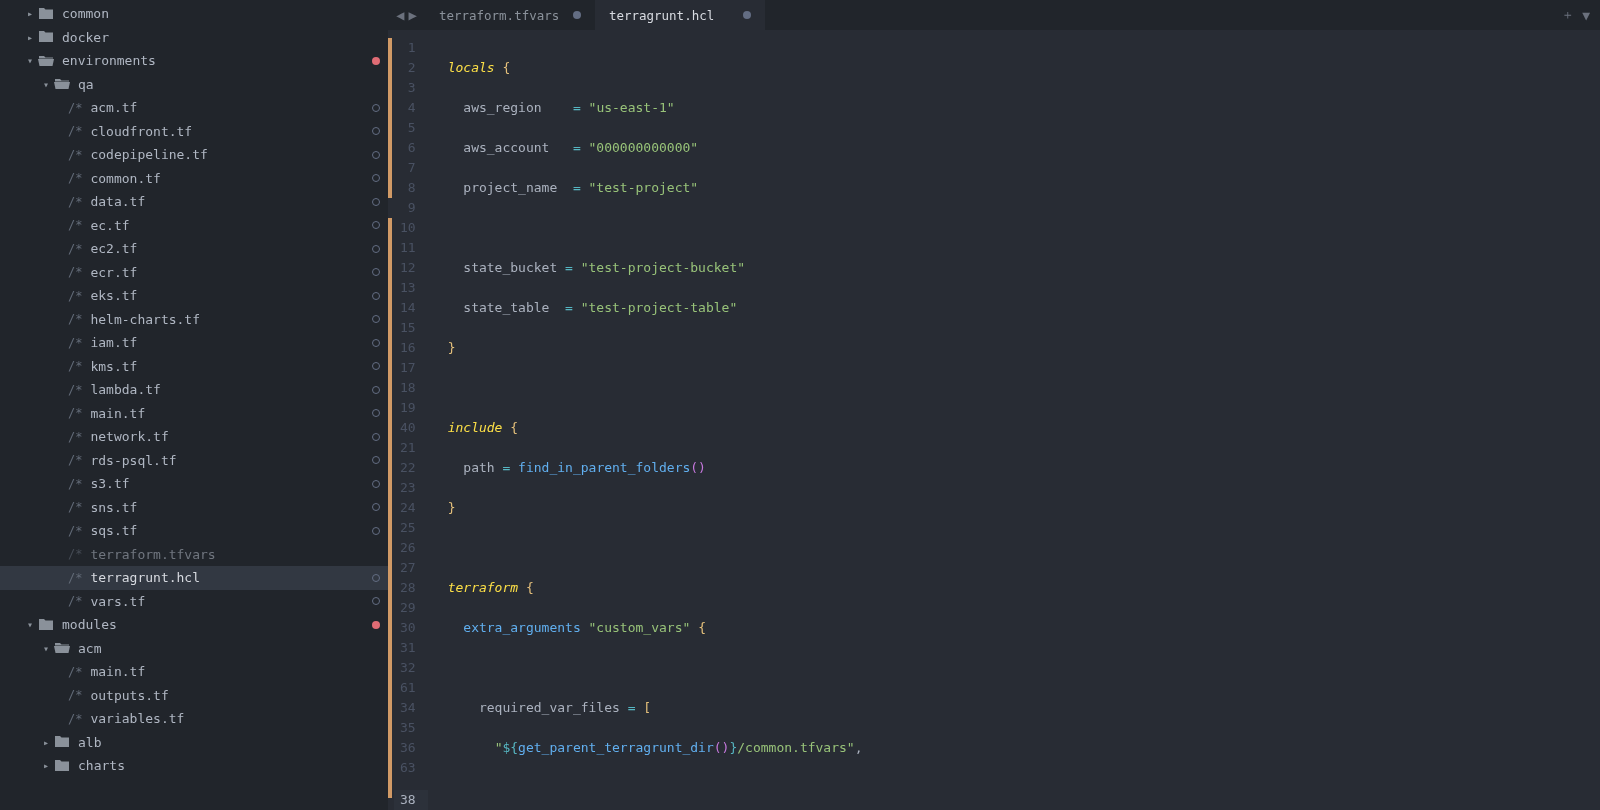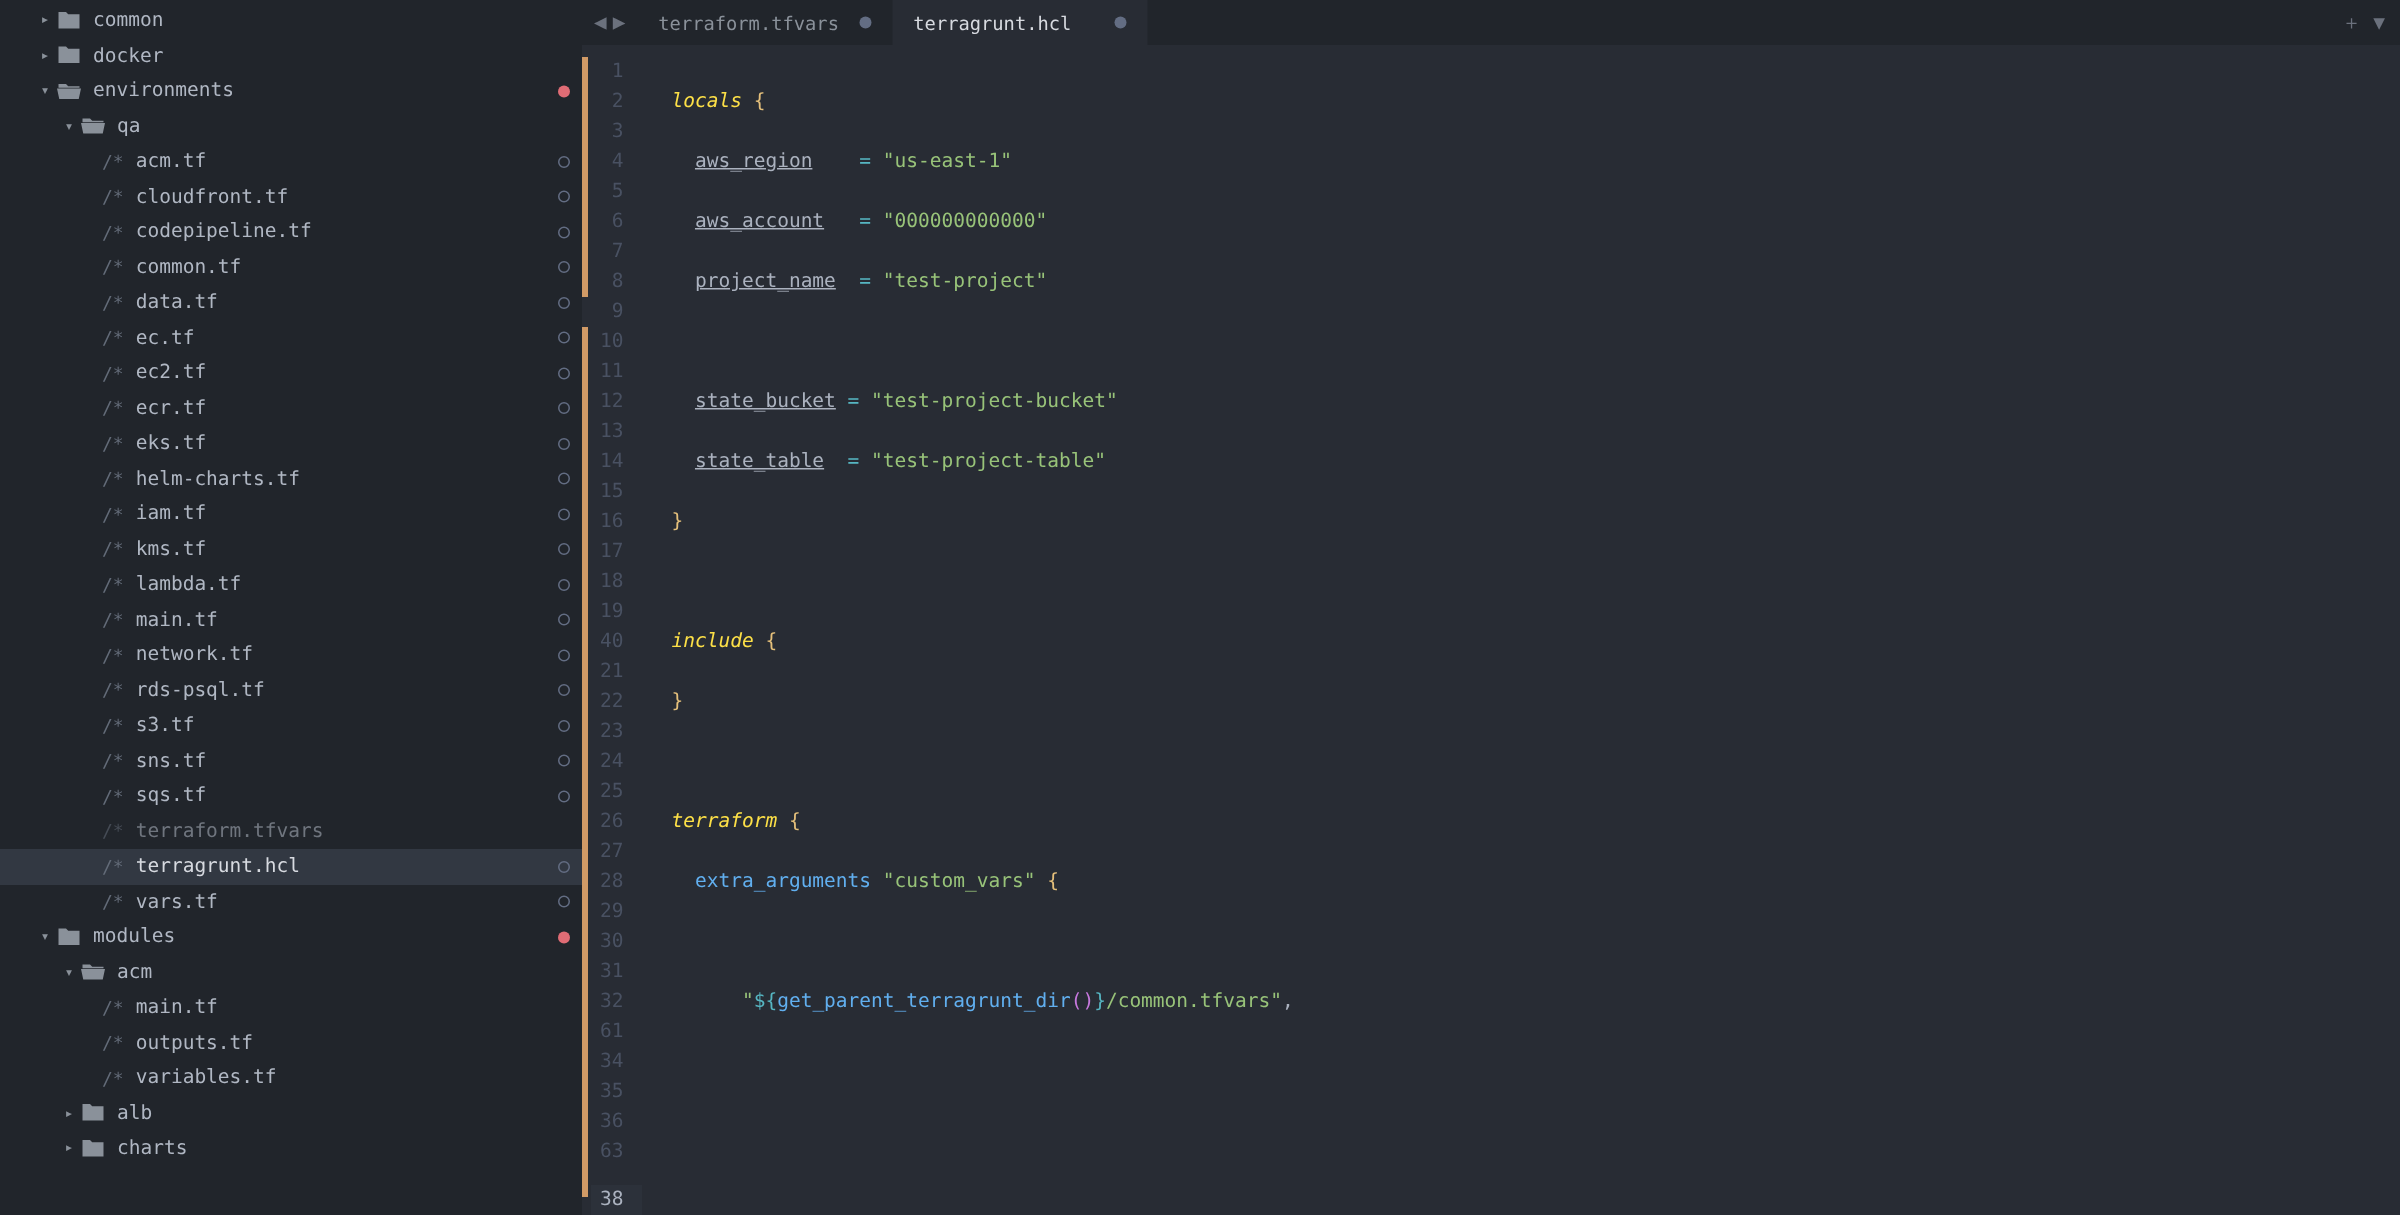--- a/index.html
+++ b/index.html
@@ -141,21 +141,21 @@
 .line-numbers .current { color: #abb2bf; background: #2c313a; margin: 12px -12px 0 -6px; padding: 0 12px 0 6px; }
 .code {
   padding: 8px 0 8px 20px;
   line-height: 20px;
   white-space: pre;
 }
 .code .line { height: 20px; }
 
 
 .kw   { color: #fde047; font-style: italic; }      
-.attr { color: #abb2bf; text-decoration: underline; }                           
+.attr { color: #abb2bf; }                           
 .op   { color: #56b6c2; }                           
 .str  { color: #98c379; }                           
 .fn   { color: #61afef; }
 .brace{ color: #e5c07b; }                           
 .paren{ color: #c678dd; }                           
 .interp{ color: #56b6c2; }       
 .dot  { color: #abb2bf; }
 .comma{ color: #abb2bf; }
 
 </style>
@@ -462,25 +462,27 @@
 <div class="line"><span class="kw">locals</span> <span class="brace">{</span></div>
 <div class="line">  <span class="attr">aws_region</span>    <span class="op">=</span> <span class="str">"us-east-1"</span></div>
 <div class="line">  <span class="attr">aws_account</span>   <span class="op">=</span> <span class="str">"000000000000"</span></div>
 <div class="line">  <span class="attr">project_name</span>  <span class="op">=</span> <span class="str">"test-project"</span></div>
 <div class="line"></div>
 <div class="line">  <span class="attr">state_bucket</span> <span class="op">=</span> <span class="str">"test-project-bucket"</span></div>
 <div class="line">  <span class="attr">state_table</span>  <span class="op">=</span> <span class="str">"test-project-table"</span></div>
 <div class="line"><span class="brace">}</span></div>
 <div class="line"></div>
 <div class="line"><span class="kw">include</span> <span class="brace">{</span></div>
+<div class="line">  <span class="attr">path</span> <span class="op">=</span> <span class="fn">find_in_parent_folders</span><span class="paren">()</span></div>
 <div class="line"><span class="brace">}</span></div>
 <div class="line"></div>
 <div class="line"><span class="kw">terraform</span> <span class="brace">{</span></div>
 <div class="line">  <span class="fn">extra_arguments</span> <span class="str">"custom_vars"</span> <span class="brace">{</span></div>
 <div class="line"></div>
+<div class="line">    <span class="attr">required_var_files</span> <span class="op">=</span> <span class="brace">[</span></div>
 <div class="line">      <span class="str">"</span><span class="interp">${</span><span class="fn">get_parent_terragrunt_dir</span><span class="paren">()</span><span class="interp">}</span><span class="str">/common.tfvars</span><span class="str">"</span><span class="comma">,</span></div>
 
 
 
 
 
 
 
 
 

